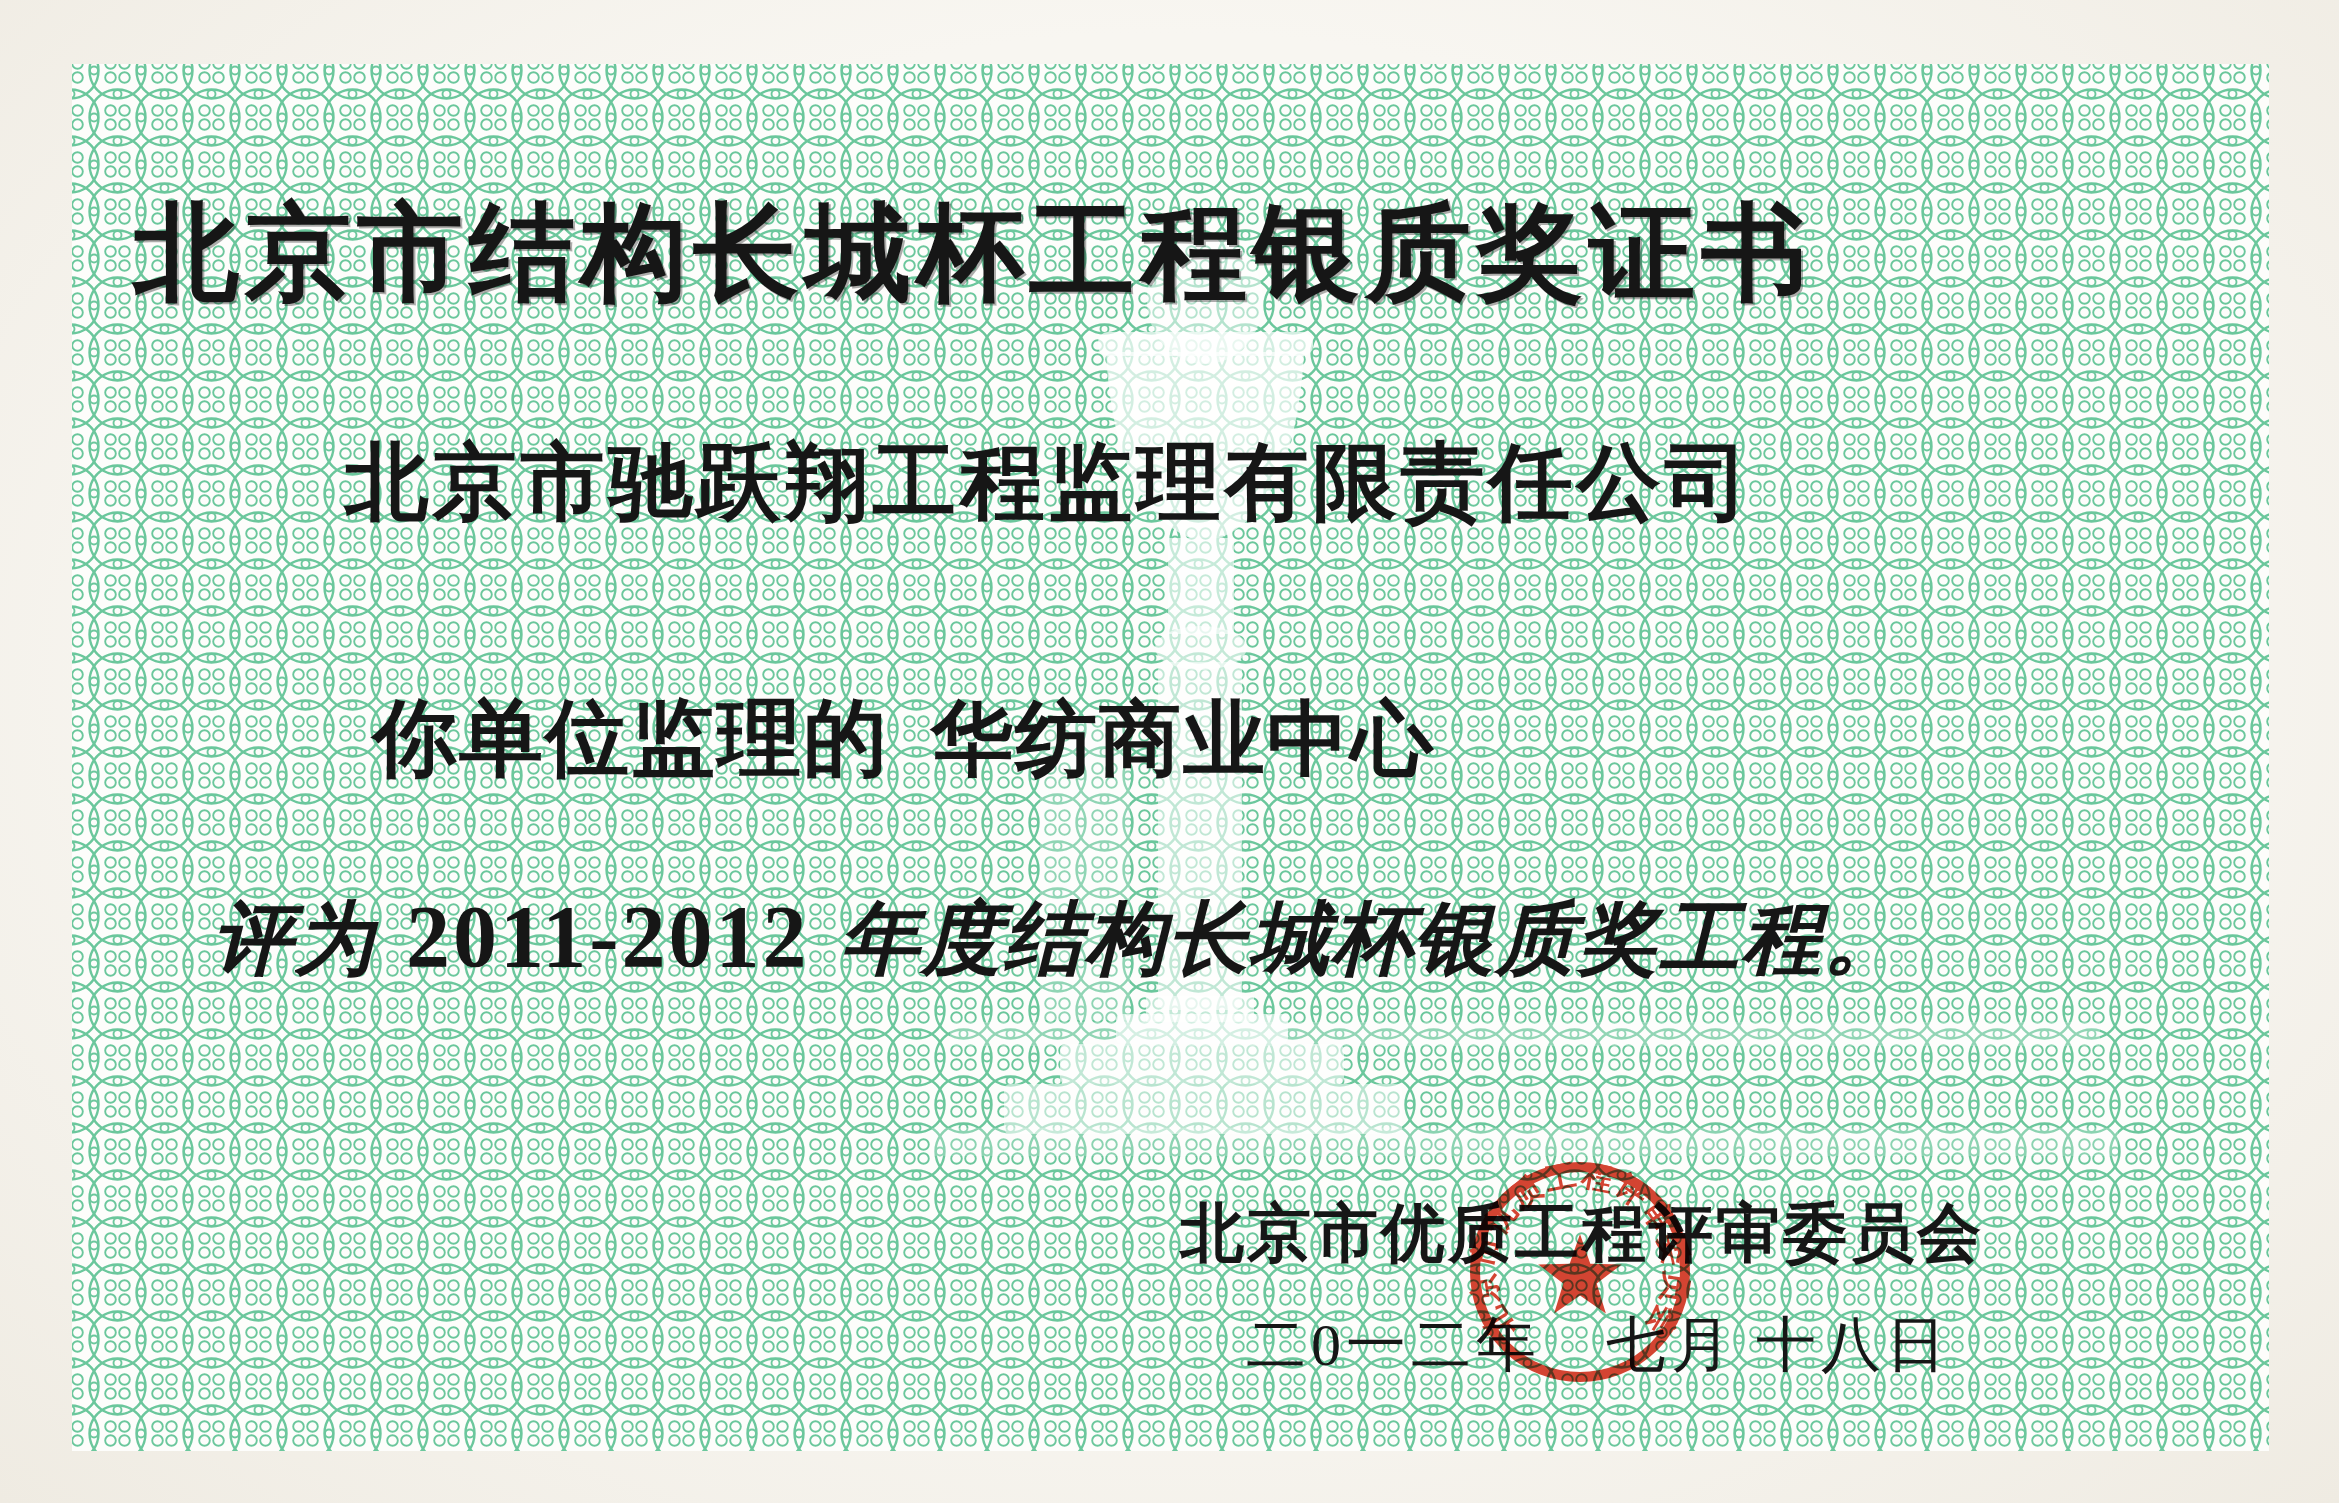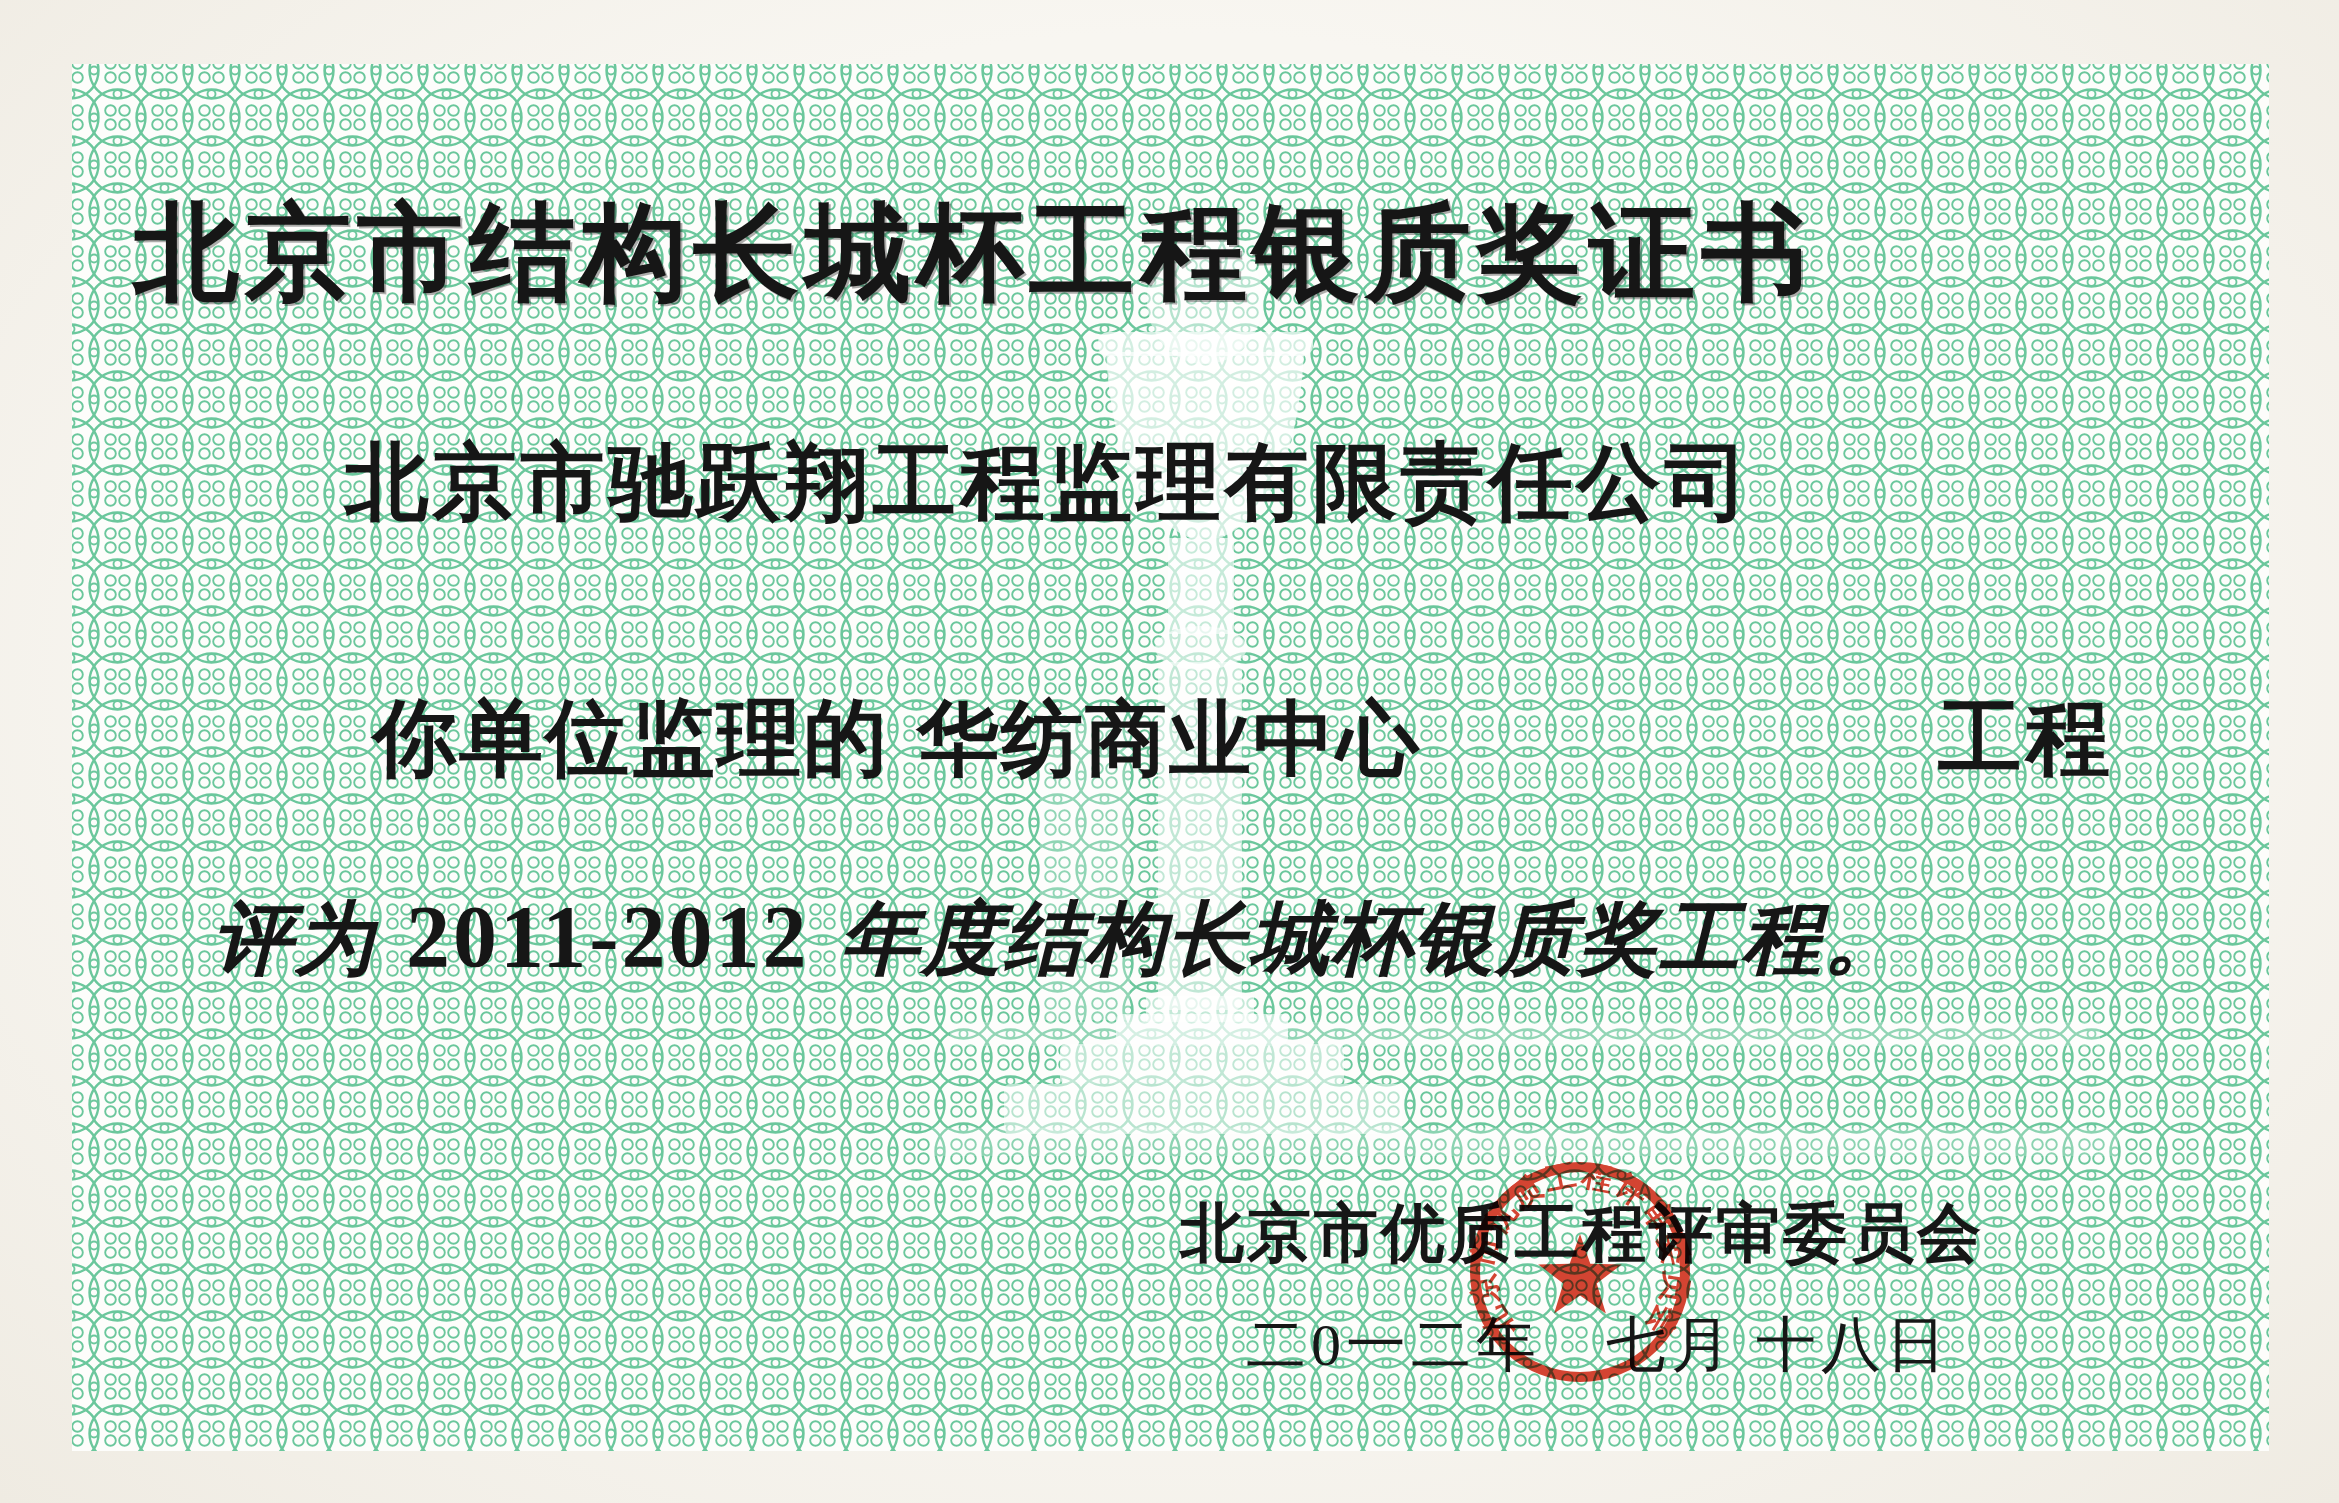--- a/index.html
+++ b/index.html
@@ -19,21 +19,21 @@
     font-family:"Liberation Serif","DejaVu Serif",serif;
     text-shadow:2px 2px 0 rgba(20,20,20,.35);
   }
   .company{
     top:428px;left:0;width:2097px;text-align:center;
     font-size:84px;font-weight:700;letter-spacing:4px;line-height:1.3;
     font-family:"Liberation Serif","DejaVu Serif",serif;
   }
   .line1{top:684px;left:373px;line-height:1.3;}
   .line1 .hei{font-family:"Liberation Sans","DejaVu Sans",sans-serif;font-weight:900;font-size:84px;letter-spacing:2px;}
-  .line1 .project{font-family:"Liberation Serif","DejaVu Serif",serif;font-weight:600;font-size:82px;letter-spacing:2px;margin-left:28px;}
+  .line1 .project{font-family:"Liberation Serif","DejaVu Serif",serif;font-weight:600;font-size:82px;letter-spacing:2px;margin-left:42px;}
   .line1-right{top:684px;left:1938px;line-height:1.3;
     font-family:"Liberation Sans","DejaVu Sans",sans-serif;font-weight:900;font-size:84px;letter-spacing:4px;}
   .line2{top:880px;left:212px;line-height:1.3;}
   .line2 .hei{font-family:"Liberation Sans","DejaVu Sans",sans-serif;font-weight:900;font-size:80px;letter-spacing:2px;font-style:italic;}
   .line2 .years{font-family:"Liberation Serif","DejaVu Serif",serif;font-weight:700;font-size:88px;letter-spacing:3px;margin:0 30px;}
   .issuer{top:1192px;left:1180px;line-height:1.3;
     font-family:"Liberation Sans","DejaVu Sans",sans-serif;font-weight:700;font-size:64px;letter-spacing:3px;}
   .dateline{top:1306px;left:1246px;line-height:1.3;
     font-family:"Liberation Serif","DejaVu Serif",serif;font-weight:400;font-size:60px;letter-spacing:5px;}
   .serial{top:1248px;left:216px;line-height:1.3;}
@@ -86,21 +86,20 @@
     </g>
   </svg>
 
   <div class="txt title">北京市结构长城杯工程银质奖证书</div>
 
   <div class="txt company">北京市驰跃翔工程监理有限责任公司</div>
 
   <div class="txt line1">
     <span class="hei">你单位监理的</span><span class="project">华纺商业中心</span>
   </div>
-  <div class="txt line1-right">工程</div>
 
   <div class="txt line2">
     <span class="hei">评为</span><span class="years">2011-2012</span><span class="hei">年度结构长城杯银质奖工程。</span>
   </div>
 
   <div class="txt issuer">北京市优质工程评审委员会</div>
 
   <div class="txt dateline">二0一二年　七月 十八日</div>
 
 

